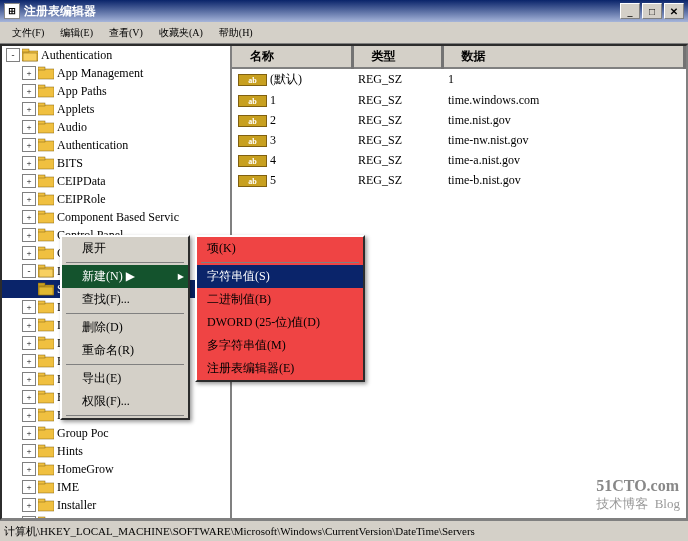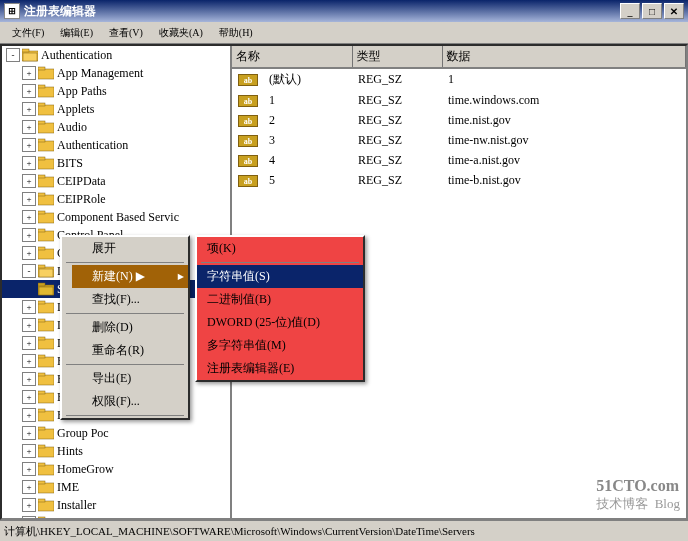--- a/index.html
+++ b/index.html
@@ -123,46 +123,46 @@
       background: #fff;
       overflow: hidden;
     }
 
     .registry-table {
       width: 100%;
       border-collapse: collapse;
     }
     .registry-table th {
       background: #d4d0c8;
-      border-right: 1px solid #737373;
+      border-right: 3px solid #737373;
       border-bottom: 2px solid #808080;
       text-align: left;
-      padding: 2px 4px;
-      font-weight: normal;
+      padding: 2px 18px;
+      font-weight: bold;
       height: 20px;
       cursor: pointer;
     }
     .registry-table td {
       padding: 2px 6px;
       border-bottom: 1px solid transparent;
       height: 18px;
       vertical-align: middle;
     }
 
     .reg-icon {
       display: inline-block;
-      width: 20px;
+      width: 29px;
       height: 12px;
       background: #c8a020;
       color: white;
       font-size: 8px;
       font-weight: bold;
       text-align: center;
       line-height: 12px;
-      margin-right: 11px;
+      margin-right: 3px;
       border: 1px solid #806010;
       vertical-align: middle;
     }
 
     
     .status-bar {
       background: #d4d0c8;
       height: 22px;
       display: flex;
       align-items: center;
@@ -186,21 +186,20 @@
       box-shadow: 2px 2px 4px rgba(0,0,0,0.4);
     }
     .ctx-item {
       display: flex;
       align-items: center;
       padding: 3px 20px;
       cursor: pointer;
       white-space: nowrap;
       font-size: 12px;
       position: relative;
-      margin-left: 10px;
     }
     .ctx-item.has-submenu::after {
       content: '▶';
       position: absolute;
       right: 4px;
       font-size: 8px;
     }
     .ctx-separator {
       height: 1px;
       background: #808080;
@@ -562,21 +561,21 @@
   </div>
 </div>
 
 <div class="status-bar">
   <span>计算机\HKEY_LOCAL_MACHINE\SOFTWARE\Microsoft\Windows\CurrentVersion\DateTime\Servers</span>
 </div>
 
 <div class="context-menu">
   <div class="ctx-item">展开</div>
   <div class="ctx-separator"></div>
-  <div class="ctx-item has-submenu" style="background:#a16207;color:white;">新建(N) ▶</div>
+  <div class="ctx-item has-submenu" style="background:#14532d;color:white;">新建(N) ▶</div>
   <div class="ctx-item">查找(F)...</div>
   <div class="ctx-separator"></div>
   <div class="ctx-item">删除(D)</div>
   <div class="ctx-item">重命名(R)</div>
   <div class="ctx-separator"></div>
   <div class="ctx-item">导出(E)</div>
   <div class="ctx-item">权限(F)...</div>
   <div class="ctx-separator"></div>
 </div>
 

